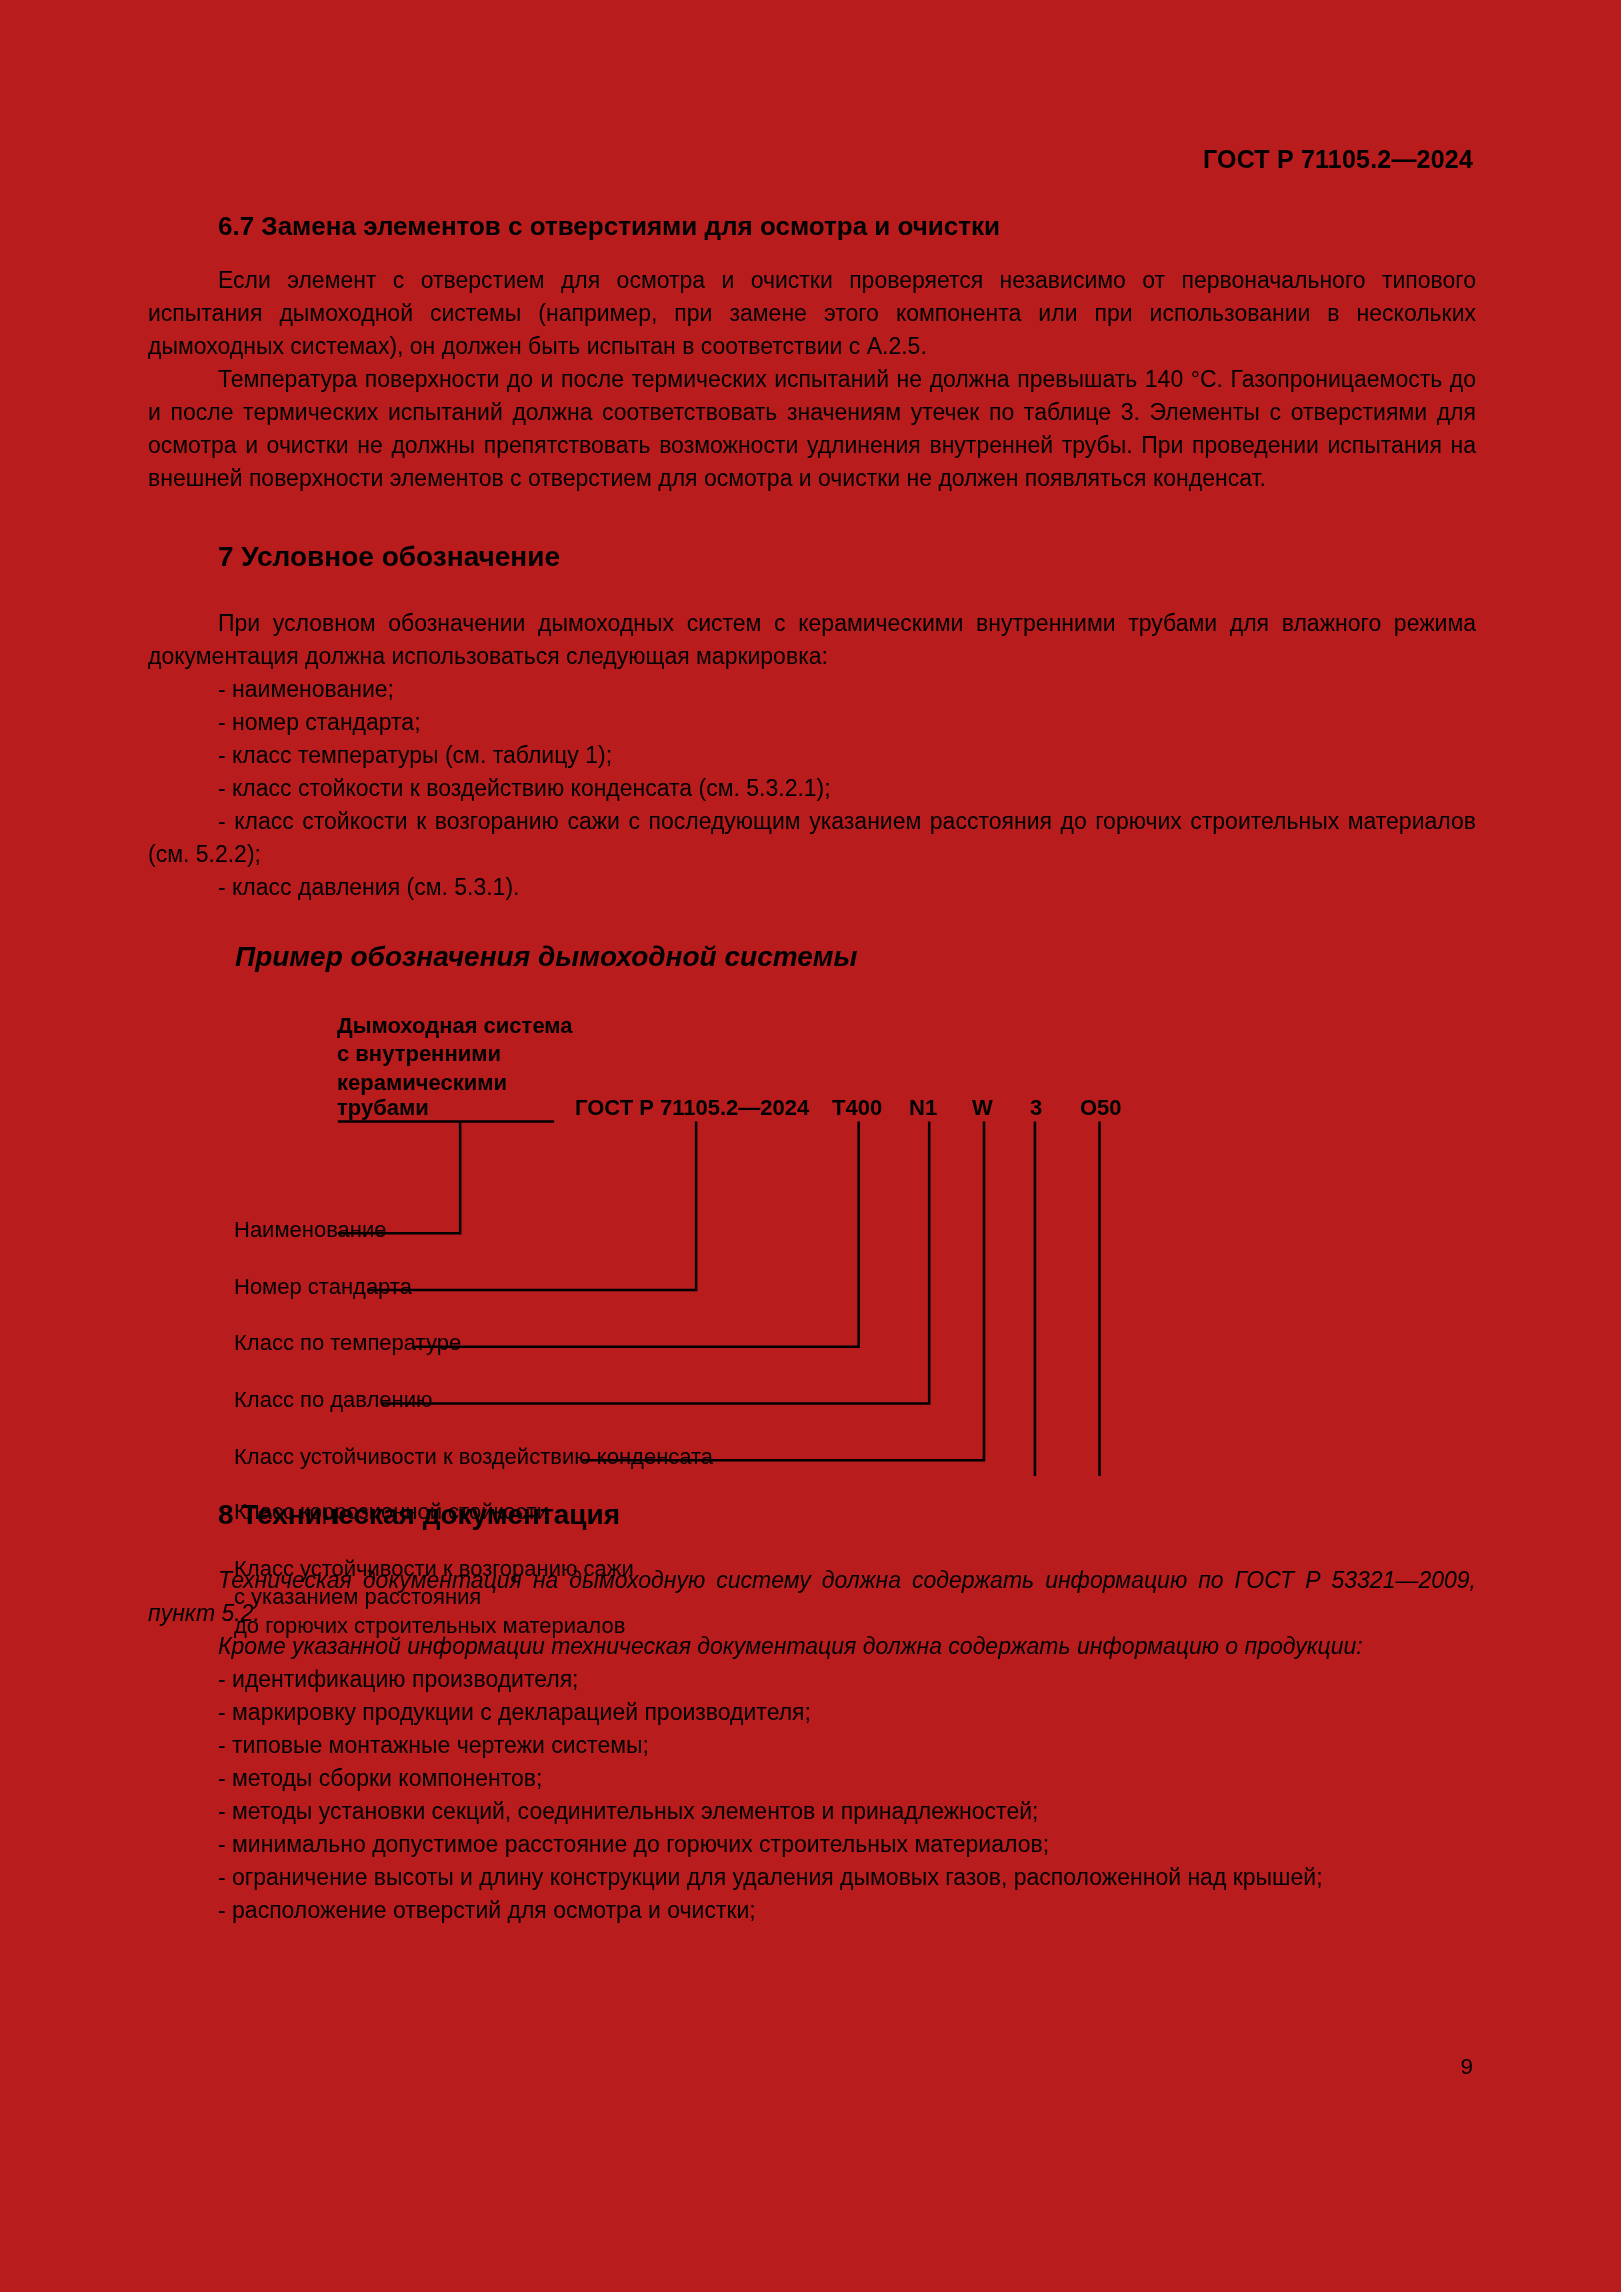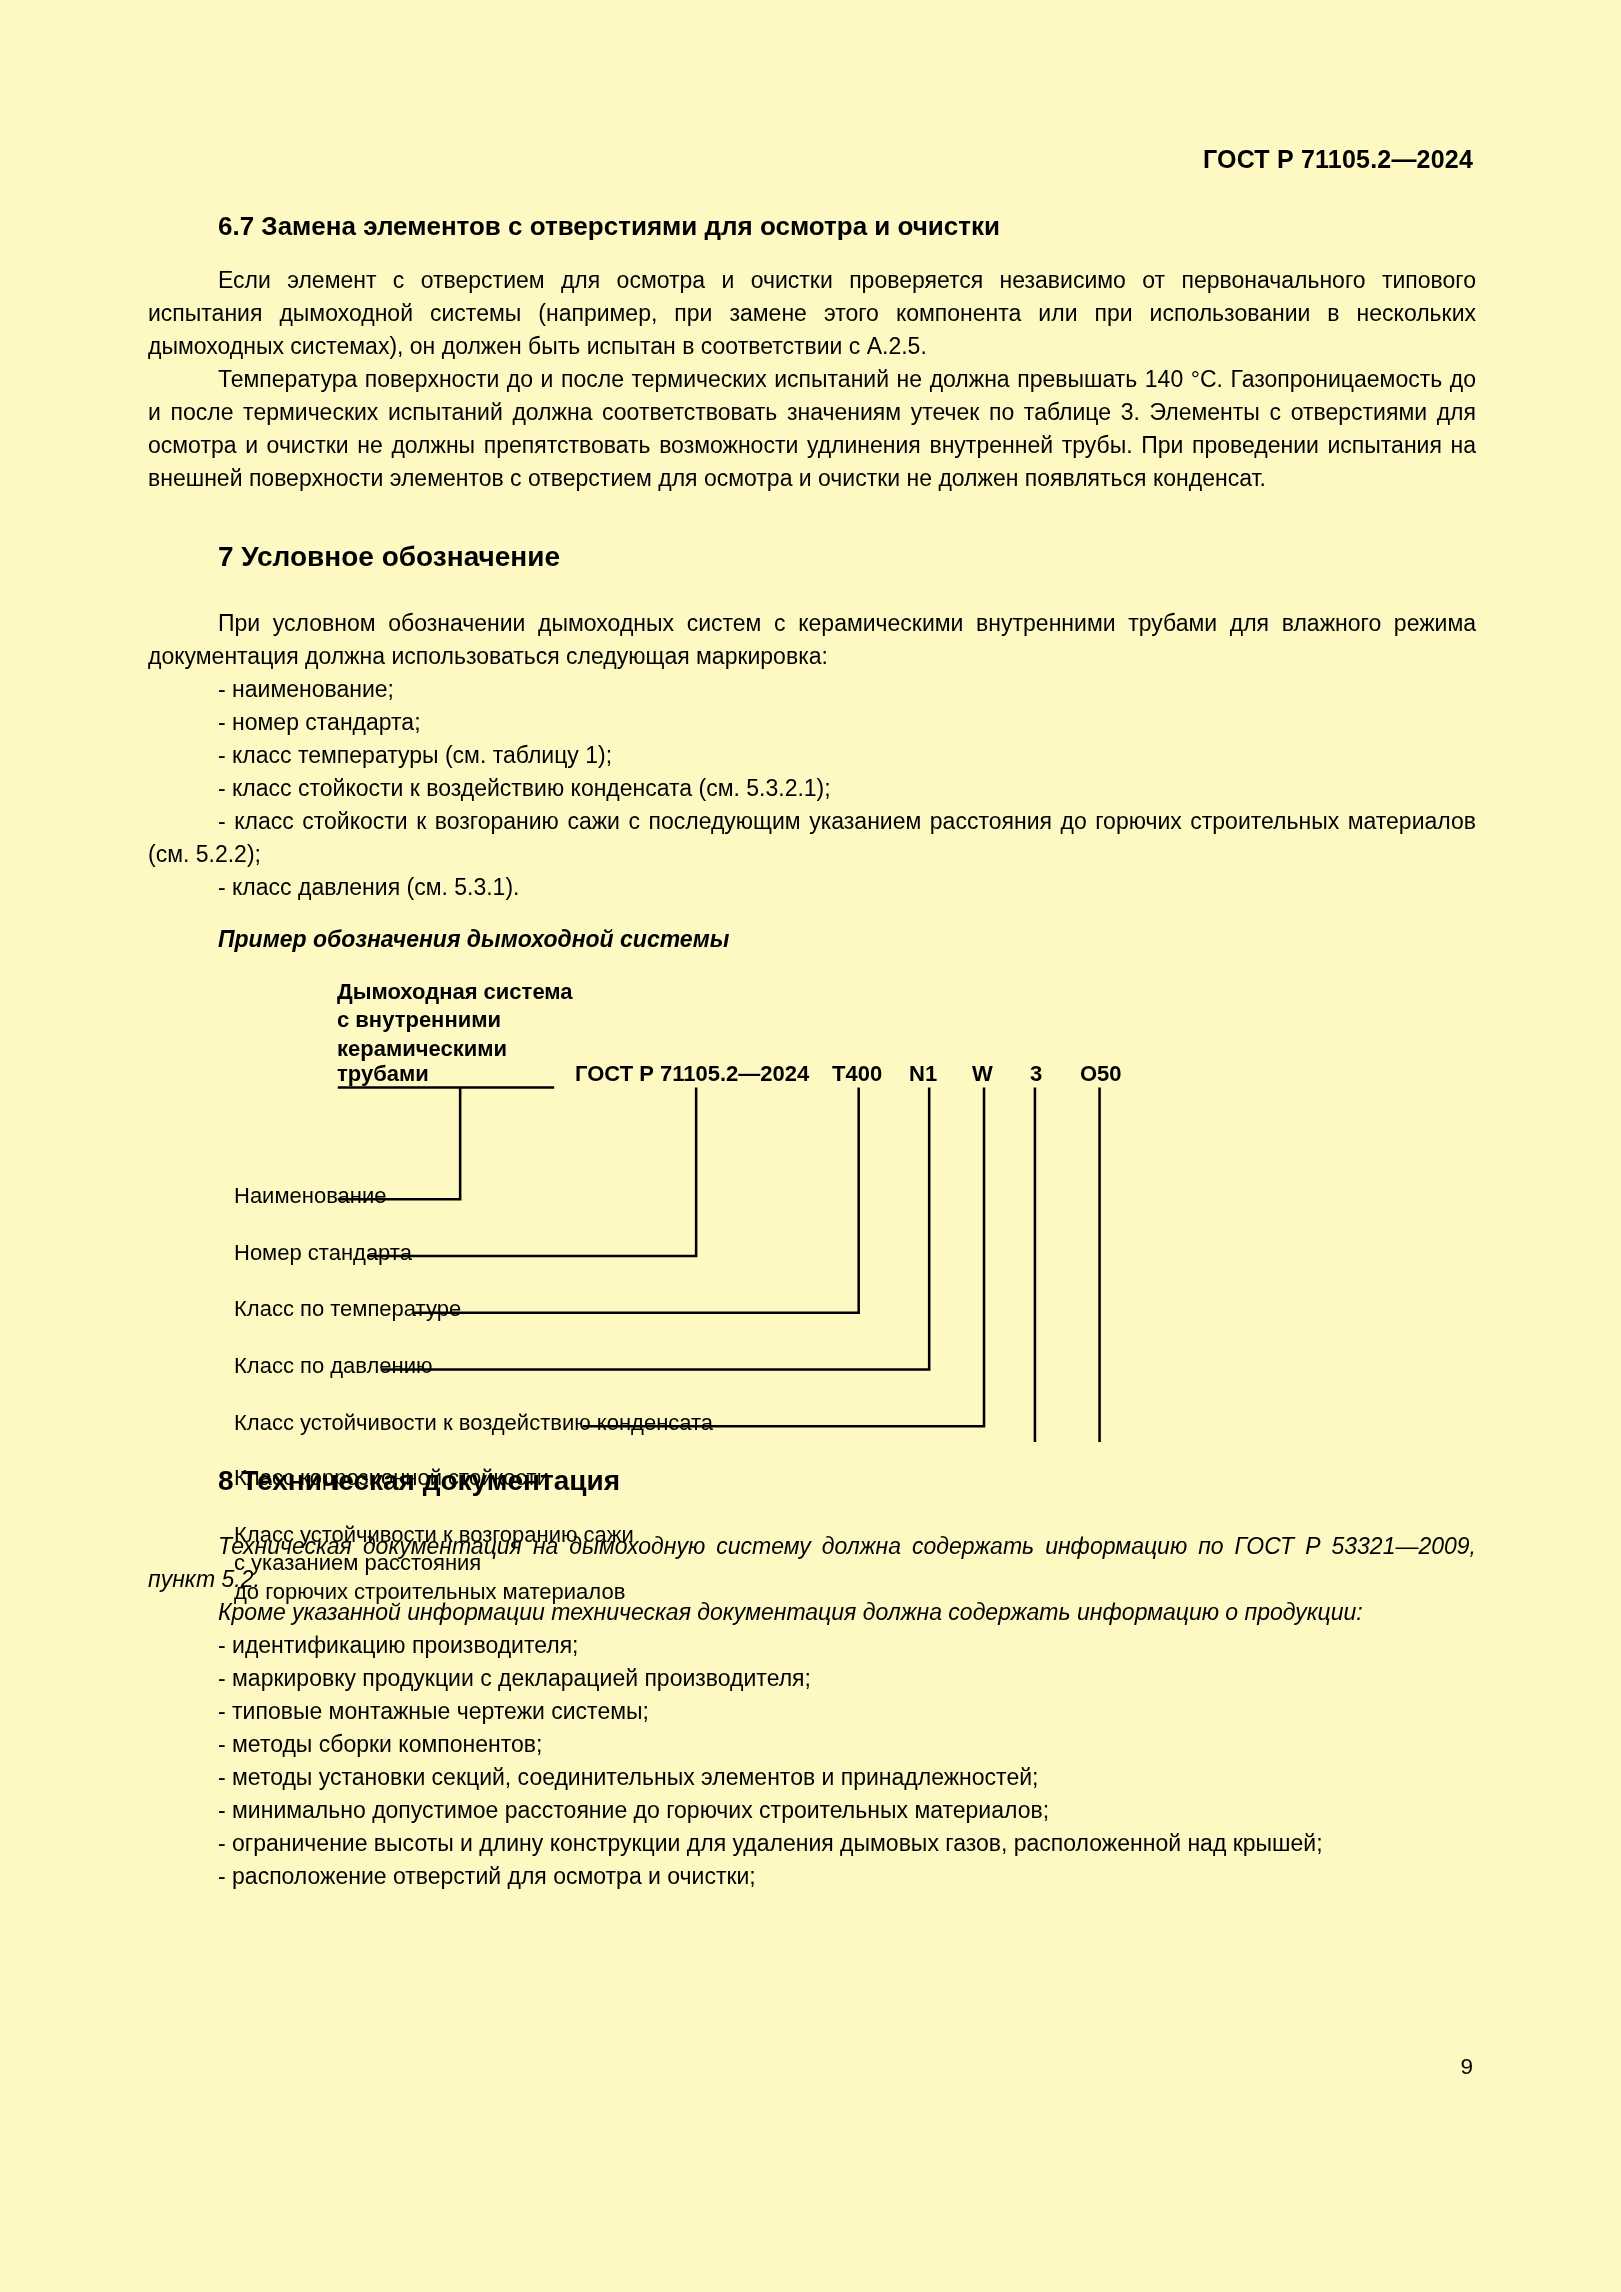--- a/index.html
+++ b/index.html
@@ -13,21 +13,21 @@
     font-family: "Liberation Sans", sans-serif;
     color: #000000;
     position: relative;
     overflow: hidden;
   }
   .page {
     position: absolute;
     left: 0; top: 0;
     width: 1621px;
     height: 2293px;
-    background: #fef9c3;
+    background: #b91c1c;
     text-decoration: underline;
   }
   
   .header {
     position: absolute;
     top: 145px;
     right: 148px;
     font-size: 25px;
     font-weight: bold;
     letter-spacing: 0.2px;
@@ -66,24 +66,24 @@
     font-style: italic;
   }
   p.dash {
     font-size: 23px;
     line-height: 33px;
     margin: 0;
     text-align: justify;
     text-indent: 70px;
   }
   p.ex-title {
-    font-size: 23px;
+    font-size: 28px;
     font-weight: bold;
     font-style: italic;
-    margin: 0;
+    margin: 17px;
     text-indent: 70px;
     line-height: 33px;
   }
   .sp-8  { height: 7.8px; }
   .sp-14 { height: 13.7px; }
   .sp-20 { height: 19.6px; }
   .sp-34 { height: 33px; }
   .sp-46 { height: 45px; }
 
   

